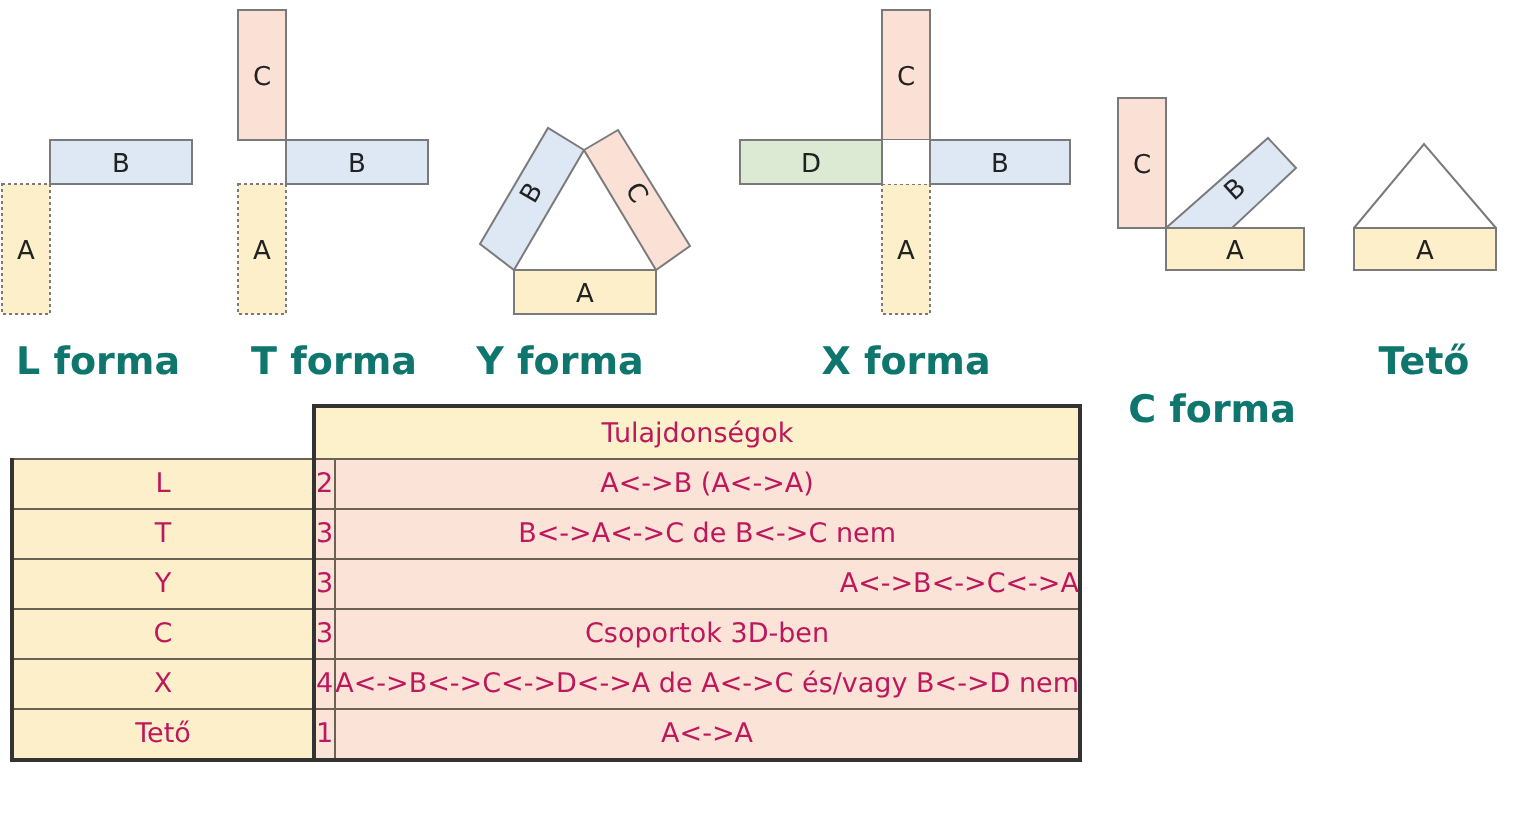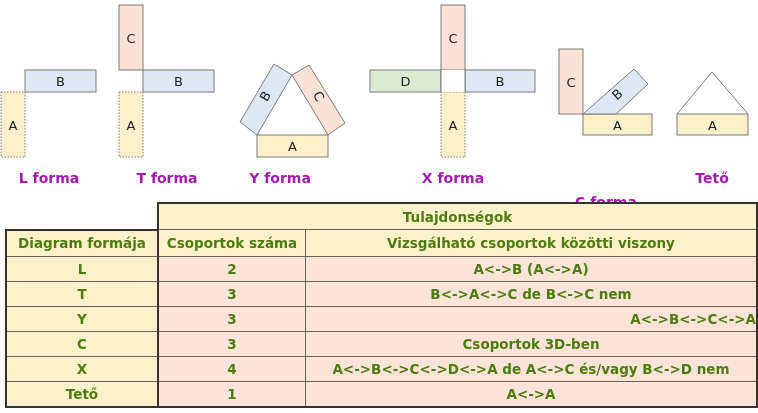--- a/index.html
+++ b/index.html
@@ -1,22 +1,22 @@
 <!DOCTYPE html>
 <html><head>
 <meta charset="utf-8">
 <style>
   html, body { margin:0; padding:0; background:#ffffff; }
   body { width:758px; height:413px; position:relative; overflow:hidden;
          font-family:"DejaVu Sans", "Liberation Sans", sans-serif; }
   #shapes { position:absolute; left:0; top:0; }
-  .shape-label { position:absolute; font-weight:bold; font-size:14px; color:#a21caf;
+  .shape-label { position:absolute; font-weight:bold; font-size:19px; color:#0f766e;
                  transform:translateX(-50%); white-space:nowrap; top:170px; }
   table.props { position:absolute; left:5px; top:202px; border-collapse:collapse;
-                font-weight:bold; font-size:13.5px; color:#4d7c0f; }
+                font-weight:normal; font-size:13.5px; color:#be185d; }
   table.props td, table.props th { border:1.5px solid #6b6256; text-align:center;
                 padding:0; height:24px; white-space:nowrap; }
   table.props .hdr { background:#fdf1cc; }
   table.props .first { background:#fdefc9; }
   table.props .cell { background:#fbe3d7; }
   table.props .blank { border:none; background:#fff; }
   table.props .outer-top { border-top:2px solid #333; }
   table.props .outer-left { border-left:2px solid #333; }
   table.props .outer-right { border-right:2px solid #333; }
   table.props .outer-bottom td { border-bottom:2px solid #333; }
@@ -82,25 +82,20 @@
     <div class="shape-label" style="left: 606px; margin-top: 24px;">C forma</div>
     <div class="shape-label" style="left: 712px;">Tető</div>
   </div>
 
 <table class="props">
   <tbody>
       <tr>
     <td class="blank" style="width:150px;"></td>
     <td colspan="2" class="hdr outer-top outer-left outer-right" style="height:25px;">Tulajdonségok</td>
   </tr>
-  <tr>
-    <td class="first outer-top outer-left" style="width:150px;height:25px;">Diagram formája</td>
-    <td class="hdr sep-left" style="width:146px;">Csoportok száma</td>
-    <td class="hdr outer-right" style="width:450px;">Vizsgálható csoportok közötti viszony</td>
-  </tr>
   </tbody>
     <tbody id="rows">
       <tr>
         <td class="first outer-left" style="height: 24px;">L</td>
         <td class="cell sep-left" style="height: 24px;">2</td>
         <td class="cell outer-right" style="height: 24px;">A&lt;-&gt;B (A&lt;-&gt;A)</td>
       </tr>
       <tr>
         <td class="first outer-left" style="height: 24px;">T</td>
         <td class="cell sep-left" style="height: 24px;">3</td>

